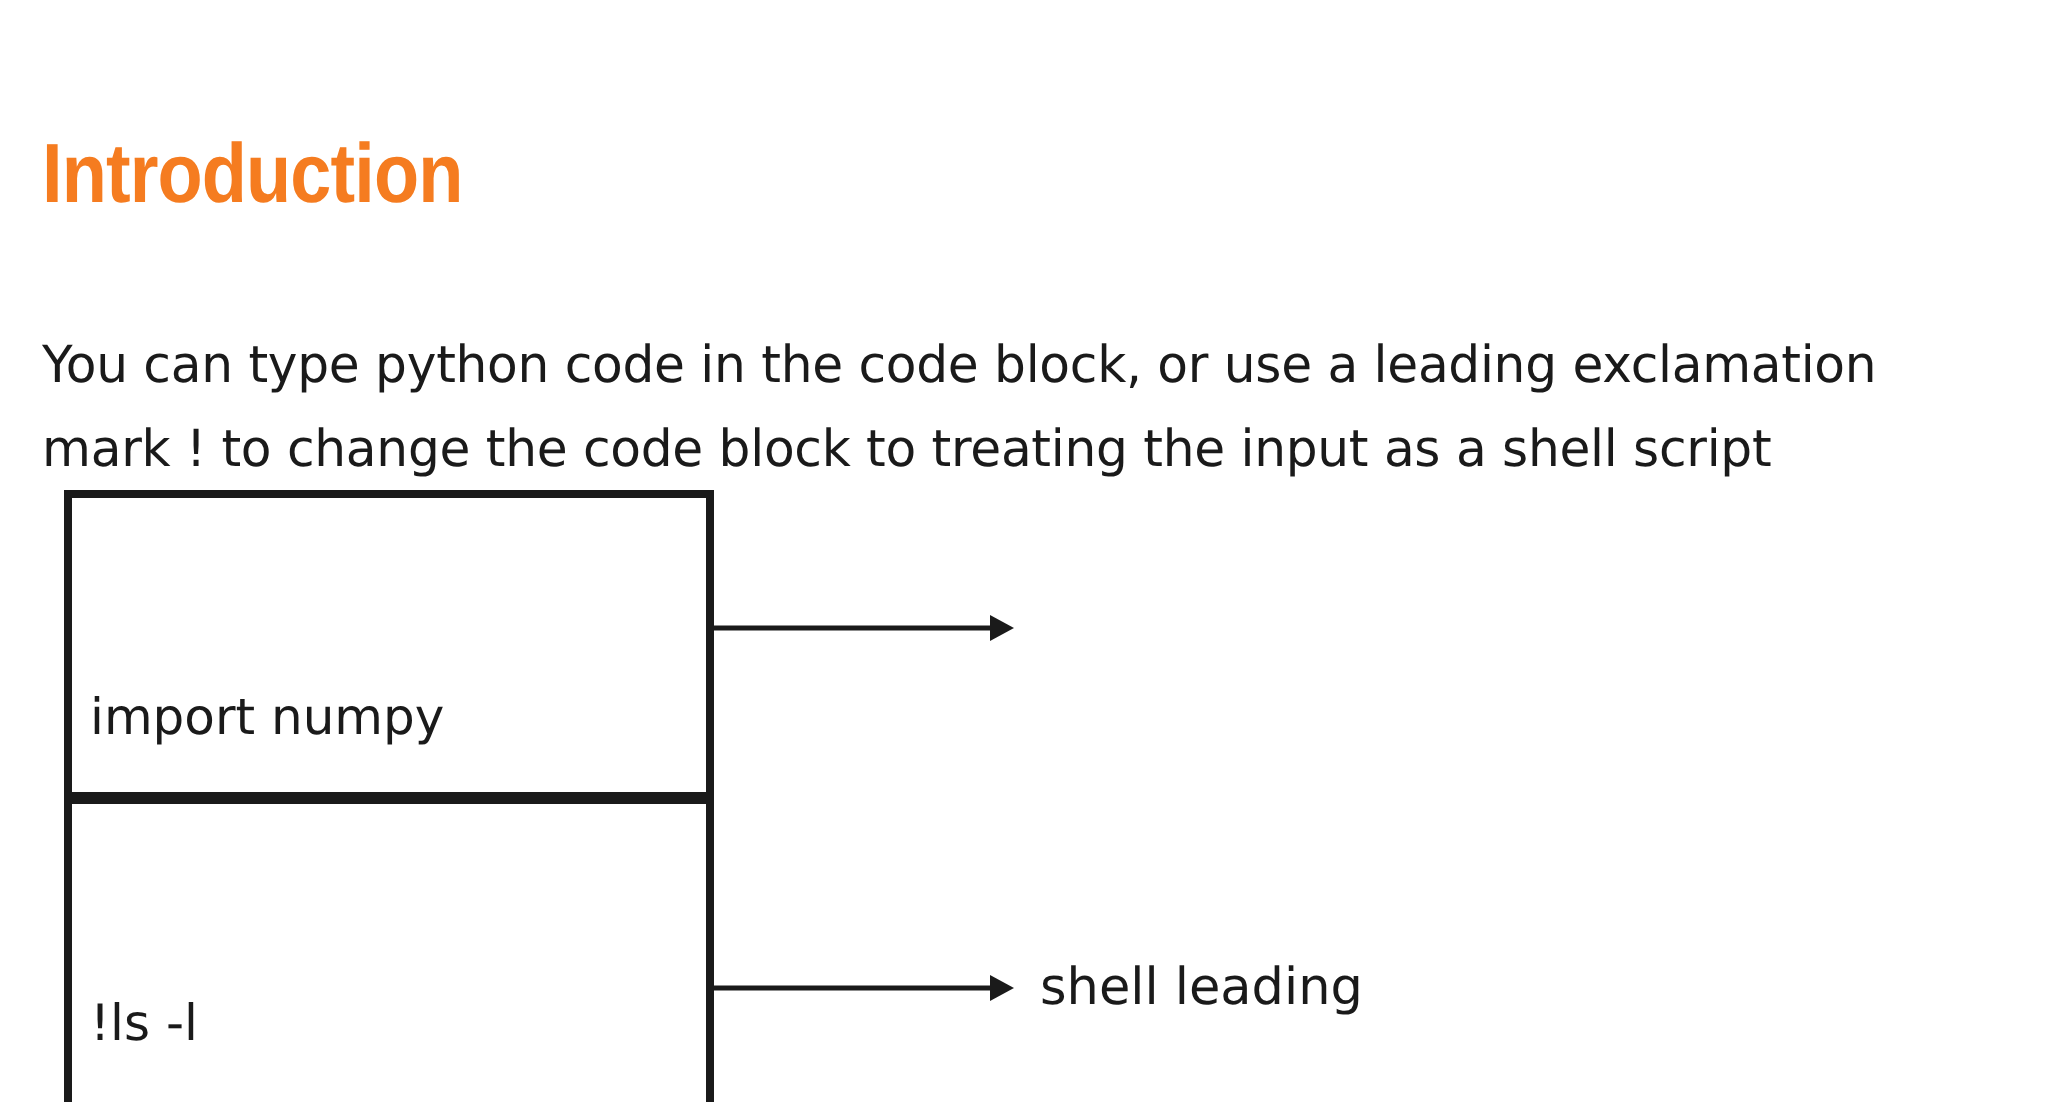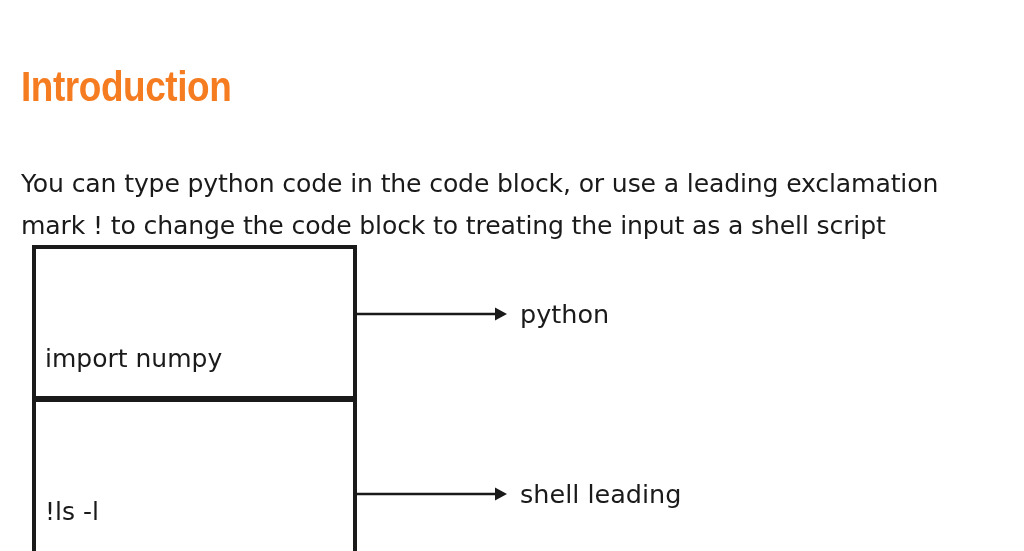--- a/index.html
+++ b/index.html
@@ -144,21 +144,20 @@
     </div>
   </div>
 
   <div class="arrow" id="arrow-python">
     <svg width="152" height="20" viewBox="0 0 152 20" xmlns="http://www.w3.org/2000/svg">
       <line x1="0" y1="10" x2="140" y2="10" stroke="#1a1a1a" stroke-width="2.6"></line>
       <polygon points="140,3.5 152,10 140,16.5" fill="#1a1a1a"></polygon>
     </svg>
   </div>
 
-  <div class="arrow-label" id="label-python">python</div>
 
   <div class="code-box" id="code-box-shell">
     <div class="code-lines">
       <span class="code-line">!ls -l</span>
     </div>
   </div>
 
   <div class="arrow" id="arrow-shell">
     <svg width="152" height="20" viewBox="0 0 152 20" xmlns="http://www.w3.org/2000/svg">
       <line x1="0" y1="10" x2="140" y2="10" stroke="#1a1a1a" stroke-width="2.6"></line>

